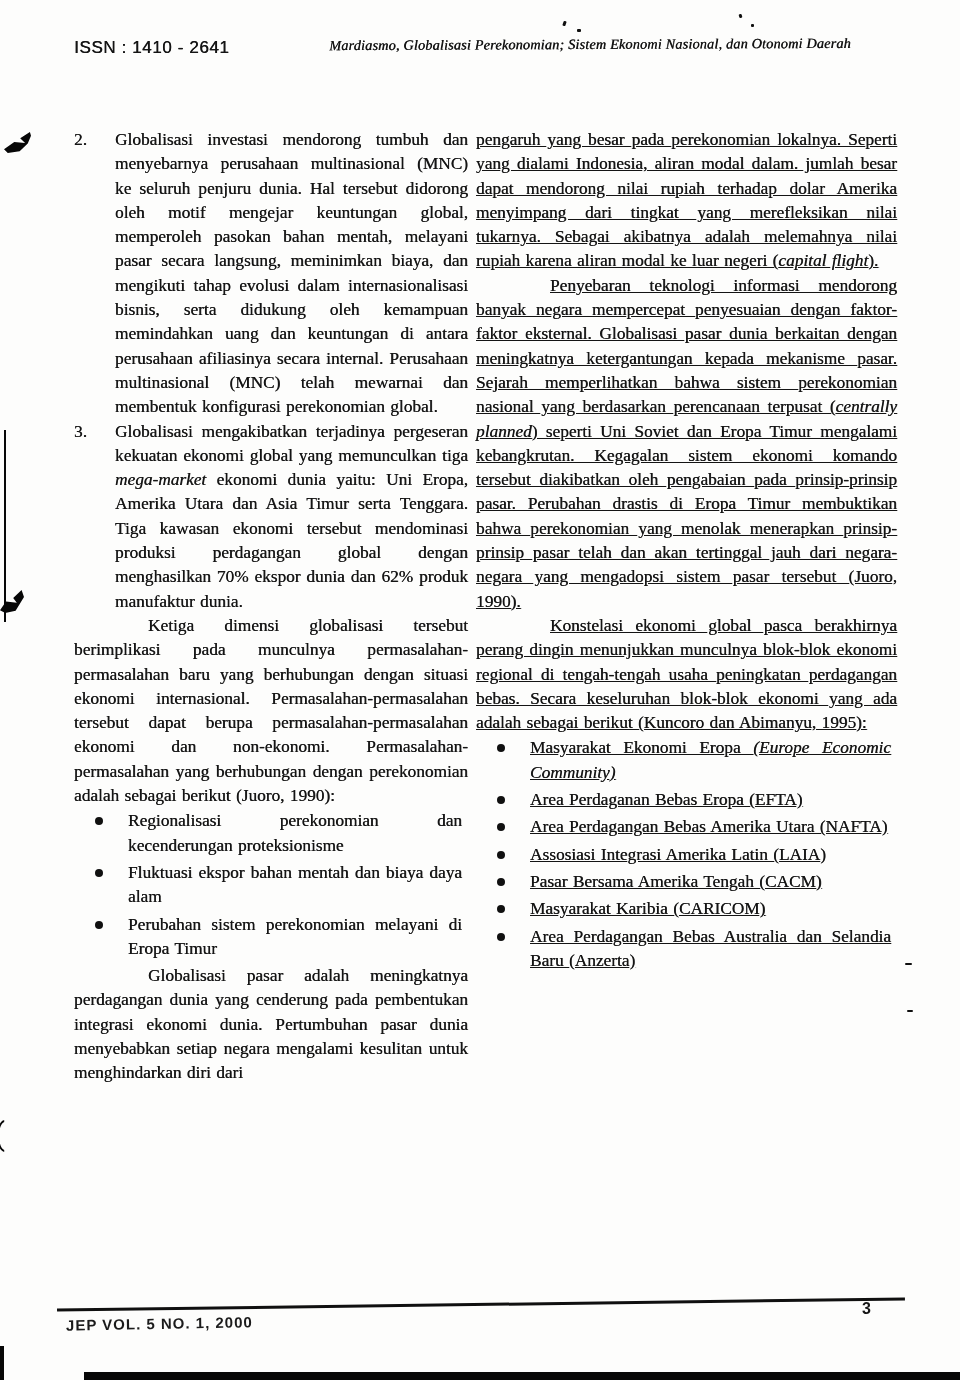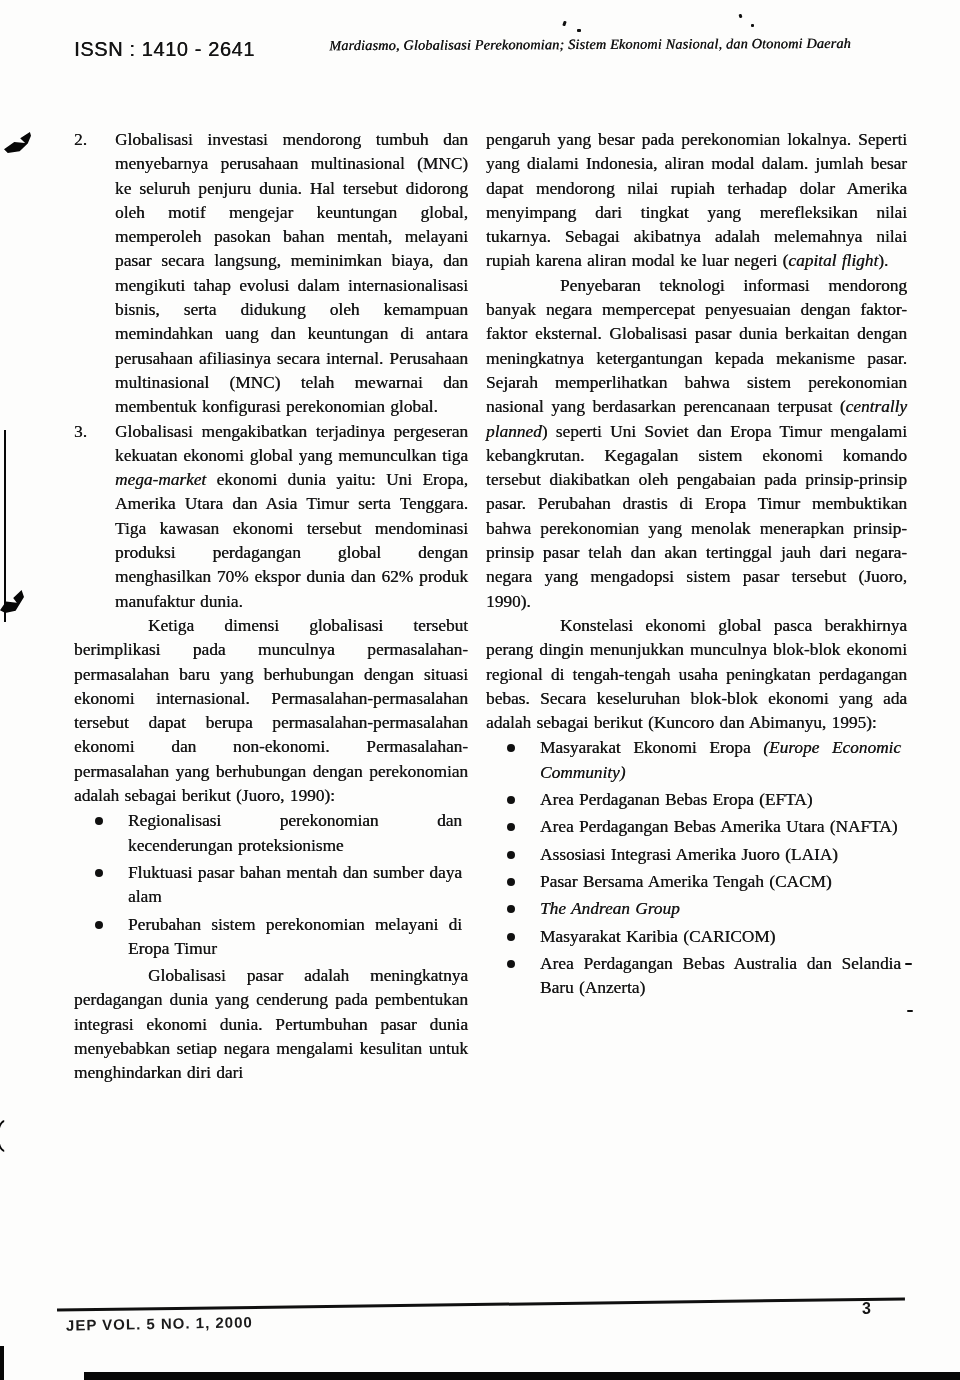--- a/index.html
+++ b/index.html
@@ -10,40 +10,40 @@
   }
   .page{
     position:relative;width:960px;height:1380px;
     background:#fdfdfc;overflow:hidden;
     color:#141414;
   }
   
   .issn{
     position:absolute;left:74px;top:38px;
     font-family:"Liberation Sans","DejaVu Sans",sans-serif;
-    font-size:20px;letter-spacing:.6px;
+    font-size:17px;letter-spacing:.6px;
     text-shadow:.4px 0 0 #141414;
   }
   .running-title{
     position:absolute;left:300px;top:36px;width:580px;
     font-style:italic;font-size:14.2px;letter-spacing:.2px;
     text-shadow:.4px 0 0 #141414;
     transform:rotate(-.25deg);
     text-align:center;
   }
   
   .col{
     position:absolute;top:128px;
     font-size:17.3px;line-height:24.3px;
     text-align:justify;
     text-shadow:.35px 0 0 rgba(20,20,20,.85);
     word-spacing:.06em;
   }
   .col-left{left:74px;width:394px;}
-  .col-right{left:486px;width:421px;}
+  .col-right{left:476px;width:421px;text-decoration:underline;}
   .num-item{position:relative;padding-left:41px;}
   .num-item .num{position:absolute;left:0;top:0;}
   .para-indent{text-indent:74px;}
   ul.bullets{list-style:none;margin:1px 6px;padding:0;}
   ul.bullets li{position:relative;padding-left:48px;margin:0 0 3px 0;}
   ul.bullets li::before{
     content:"";position:absolute;left:15px;top:8px;
     width:8px;height:8px;border-radius:50%;background:#101010;
   }
   .it{font-style:italic;}
@@ -92,37 +92,36 @@
       <span class="num">2.</span>
       <span>Globalisasi investasi mendorong tumbuh dan menyebarnya perusahaan multinasional (MNC) ke seluruh penjuru dunia. Hal tersebut didorong oleh motif mengejar keuntungan global, memperoleh pasokan bahan mentah, melayani pasar secara langsung, meminimkan biaya, dan mengikuti tahap evolusi dalam internasionalisasi bisnis, serta didukung oleh kemampuan memindahkan uang dan keuntungan di antara perusahaan afiliasinya secara internal. Perusahaan multinasional (MNC) telah mewarnai dan membentuk konfigurasi perekonomian global.</span>
     </div>
     <div class="num-item">
       <span class="num">3.</span>
       <span><span>Globalisasi mengakibatkan terjadinya pergeseran kekuatan ekonomi global yang memunculkan tiga </span><span class="it">mega-market</span><span> ekonomi dunia yaitu: Uni Eropa, Amerika Utara dan Asia Timur serta Tenggara. Tiga kawasan ekonomi tersebut mendominasi produksi perdagangan global dengan menghasilkan 70% ekspor dunia dan 62% produk manufaktur dunia.</span></span>
     </div>
     <div class="para-indent">Ketiga dimensi globalisasi tersebut berimplikasi pada munculnya permasalahan-permasalahan baru yang berhubungan dengan situasi ekonomi internasional. Permasalahan-permasalahan tersebut dapat berupa permasalahan-permasalahan ekonomi dan non-ekonomi. Permasalahan-permasalahan yang berhubungan dengan perekonomian adalah sebagai berikut (Juoro, 1990):</div>
     <ul class="bullets">
       <li>Regionalisasi perekonomian dan kecenderungan proteksionisme</li>
-      <li>Fluktuasi pasar bahan mentah dan sumber daya alam</li>
+      <li>Fluktuasi ekspor bahan mentah dan biaya daya alam</li>
       <li>Perubahan sistem perekonomian melayani di Eropa Timur</li>
     </ul>
     <div class="para-indent">Globalisasi pasar adalah meningkatnya perdagangan dunia yang cenderung pada pembentukan integrasi ekonomi dunia. Pertumbuhan pasar dunia menyebabkan setiap negara mengalami kesulitan untuk menghindarkan diri dari</div>
   </div>
 
   <div class="col col-right">
     <div><span>pengaruh yang besar pada perekonomian lokalnya. Seperti yang dialami Indonesia, aliran modal dalam. jumlah besar dapat mendorong nilai rupiah terhadap dolar Amerika menyimpang dari tingkat yang merefleksikan nilai tukarnya. Sebagai akibatnya adalah melemahnya nilai rupiah karena aliran modal ke luar negeri (</span><span class="it">capital flight</span><span>).</span></div>
     <div class="para-indent"><span>Penyebaran teknologi informasi mendorong banyak negara mempercepat penyesuaian dengan faktor-faktor eksternal. Globalisasi pasar dunia berkaitan dengan meningkatnya ketergantungan kepada mekanisme pasar. Sejarah memperlihatkan bahwa sistem perekonomian nasional yang berdasarkan perencanaan terpusat (</span><span class="it">centrally planned</span><span>) seperti Uni Soviet dan Eropa Timur mengalami kebangkrutan. Kegagalan sistem ekonomi komando tersebut diakibatkan oleh pengabaian pada prinsip-prinsip pasar. Perubahan drastis di Eropa Timur membuktikan bahwa perekonomian yang menolak menerapkan prinsip-prinsip pasar telah dan akan tertinggal jauh dari negara-negara yang mengadopsi sistem pasar tersebut (Juoro, 1990).</span></div>
     <div class="para-indent">Konstelasi ekonomi global pasca berakhirnya perang dingin menunjukkan munculnya blok-blok ekonomi regional di tengah-tengah usaha peningkatan perdagangan bebas. Secara keseluruhan blok-blok ekonomi yang ada adalah sebagai berikut (Kuncoro dan Abimanyu, 1995):</div>
     <ul class="bullets">
       <li><span>Masyarakat Ekonomi Eropa </span><span class="it">(Europe Economic Community)</span></li>
       <li><span>Area Perdaganan Bebas Eropa (EFTA)</span></li>
       <li><span>Area Perdagangan Bebas Amerika Utara (NAFTA)</span></li>
-      <li><span>Assosiasi Integrasi Amerika Juoro (LAIA)</span></li>
+      <li><span>Assosiasi Integrasi Amerika Latin (LAIA)</span></li>
       <li><span>Pasar Bersama Amerika Tengah (CACM)</span></li>
-      <li><span class="it">The Andrean Group</span></li>
       <li><span>Masyarakat Karibia (CARICOM)</span></li>
       <li><span>Area Perdagangan Bebas Australia dan Selandia Baru (Anzerta)</span></li>
     </ul>
   </div>
 
   <div class="footer-rule"></div>
   <div class="footer-journal">JEP VOL. 5 NO. 1, 2000</div>
   <div class="page-number">3</div>
 
   <div class="artifact blob1"></div>

